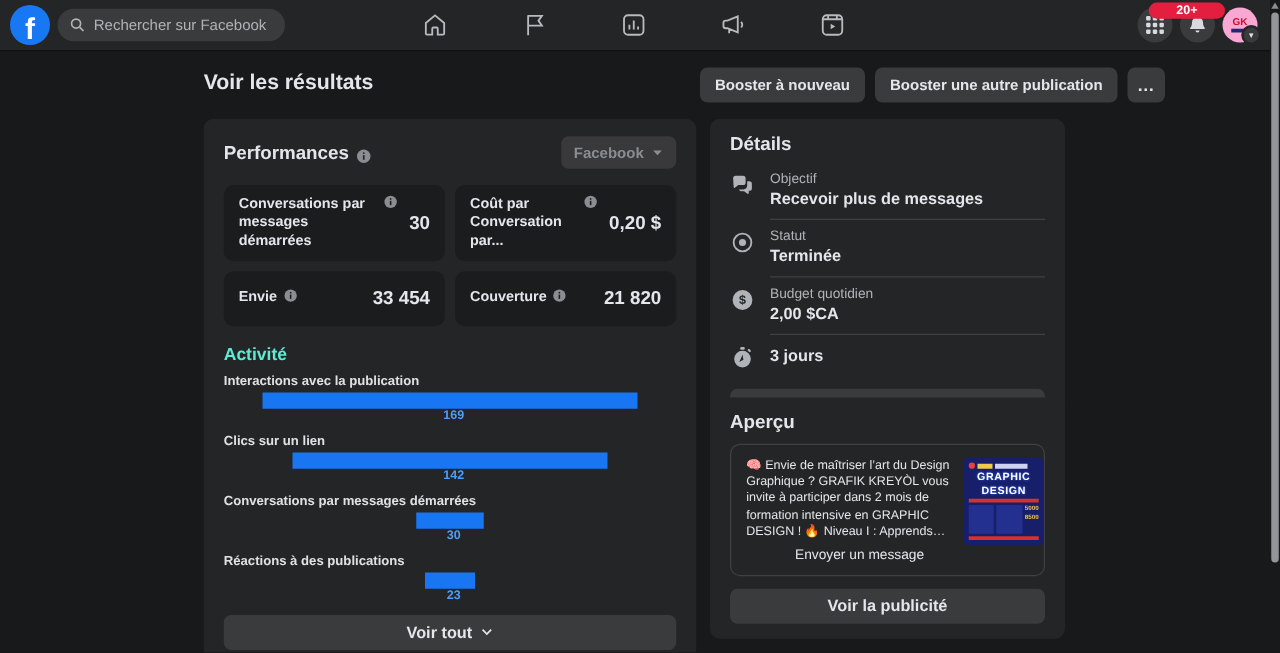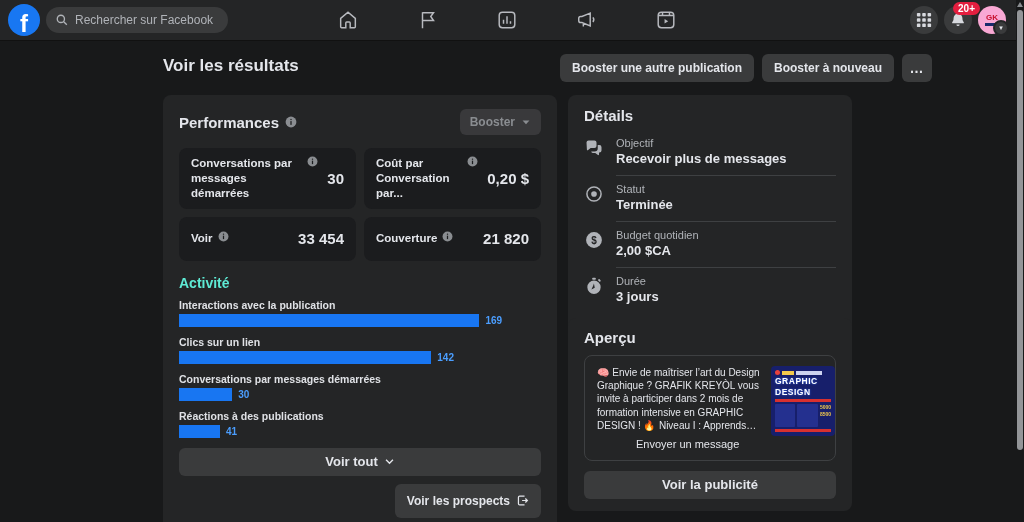--- a/index.html
+++ b/index.html
@@ -16,21 +16,21 @@
   .nav-center{position:absolute;left:336px;top:0;width:342px;height:40px;display:flex;align-items:center;justify-content:space-between;}
   .nav-ic{width:24px;height:24px;display:flex;align-items:center;justify-content:center;color:#b8babf;cursor:pointer;}
   .nav-right{position:absolute;right:18px;top:6px;display:flex;gap:6px;}
   .circle-btn{width:28px;height:28px;border-radius:50%;background:#3a3b3c;display:flex;align-items:center;justify-content:center;color:#e4e6eb;cursor:pointer;}
   .avatar{width:28px;height:28px;border-radius:50%;background:#f9a8d4;position:relative;display:flex;align-items:center;justify-content:center;cursor:pointer;}
   .avatar-mark{font-size:8px;font-weight:800;color:#c8102e;letter-spacing:0;line-height:1;text-align:center;}
   .avatar-mark .bar{display:block;width:14px;height:3px;background:#1a2a6c;margin:1px auto 0;}
   .avatar-caret{position:absolute;right:-3px;bottom:-2px;width:12px;height:12px;border-radius:50%;background:#3a3b3c;border:2px solid #242526;
     display:flex;align-items:center;justify-content:center;color:#e4e6eb;font-size:7px;}
   .notif-badge{position:absolute;right:26px;top:-4px;background:#e41e3f;color:#fff;font-size:10px;font-weight:700;
-    padding:1px 5px;border-radius:10px;z-index:5;}
+    padding:1px 22px;border-radius:10px;z-index:5;}
 
   
   .scrollbar{position:absolute;right:0;top:0;width:8px;height:522px;background:#18191a;}
   .scroll-arrow{position:absolute;left:1px;top:2px;width:0;height:0;border-left:3px solid transparent;border-right:3px solid transparent;border-bottom:5px solid #8a8d91;}
   .scroll-thumb{position:absolute;left:1px;top:10px;width:6px;height:440px;border-radius:3px;background:#939598;cursor:pointer;}
 
   
   .page-title{position:absolute;left:163px;top:56px;font-size:17px;font-weight:700;color:#e4e6eb;}
   .header-actions{position:absolute;left:560px;top:54px;display:flex;gap:8px;}
   .gray-btn{background:#3a3b3c;color:#e4e6eb;border:none;border-radius:6px;height:28px;padding:0 12px;
@@ -38,35 +38,35 @@
   .more-btn{width:30px;padding:0;font-size:14px;letter-spacing:1px;}
 
   
   .panel{position:absolute;background:#242526;border-radius:8px;box-sizing:border-box;}
   .panel-left{left:163px;top:95px;width:394px;height:480px;padding:14px 16px;}
   .panel-details{left:568px;top:95px;width:284px;padding:12px 16px 14px;}
   .panel-preview{left:568px;top:318px;width:284px;padding:11px 16px 12px;}
   .panel-h{font-size:15px;font-weight:700;color:#e4e6eb;}
 
   .perf-head{display:flex;align-items:center;justify-content:space-between;}
-  .perf-title-wrap{display:flex;align-items:center;gap:6px;}
+  .perf-title-wrap{display:flex;align-items:flex-end;gap:6px;}
   .scope-btn{background:#39393b;color:#8a8d91;border:none;border-radius:6px;height:26px;padding:0 10px;
     font-size:12px;font-weight:700;font-family:inherit;display:flex;align-items:center;gap:6px;cursor:default;}
   .info-ic{display:inline-flex;width:12px;height:12px;color:#8a8d91;flex:0 0 auto;}
 
   .metrics{margin-top:13px;display:grid;grid-template-columns:1fr 1fr;gap:8px;}
   .metric-card{background:#1b1c1e;border-radius:8px;padding:8px 12px;display:flex;align-items:center;justify-content:space-between;gap:8px;min-height:28px;}
   .metric-label{font-size:11.5px;font-weight:700;color:#e4e6eb;line-height:1.3;display:flex;align-items:flex-start;gap:5px;}
   .metric-value{font-size:15px;font-weight:700;color:#e4e6eb;white-space:nowrap;}
 
   .section-h{margin-top:14px;font-size:14px;font-weight:700;color:#5eead4;}
   .activity{margin-top:8px;}
   .act-item{margin-bottom:9px;}
   .act-label{font-size:10.5px;font-weight:700;color:#dfe1e5;margin-bottom:3px;}
-  .act-bar-row{display:flex;align-items:center;}
+  .act-bar-row{display:flex;align-items:center;flex-direction:column;}
   .act-bar{height:13px;background:#1876f2;}
   .act-value{font-size:10px;font-weight:700;color:#4b9eff;margin-left:6px;}
 
   .wide-btn{width:100%;margin-top:10px;height:28px;font-size:13px;}
   .leads-row{display:flex;justify-content:flex-end;margin-top:8px;}
   .leads-btn{height:34px;font-size:12px;}
 
   
   .d-rows{margin-top:6px;}
   .d-row{display:flex;gap:12px;align-items:flex-start;}
@@ -79,21 +79,21 @@
   
   .preview-card{margin-top:9px;border:1px solid #3e4042;border-radius:8px;padding:10px 12px;display:flex;gap:10px;background:#242526;}
   .ad-text{width:164px;font-size:10px;line-height:1.32;color:#e4e6eb;display:-webkit-box;-webkit-line-clamp:5;-webkit-box-orient:vertical;overflow:hidden;}
   .ad-cta{font-size:11px;color:#e4e6eb;margin-top:6px;cursor:pointer;padding-left:39px;}
   .ad-thumb{width:64px;height:70px;background:#171f6b;border-radius:4px;flex:0 0 auto;padding:4px 4px;box-sizing:border-box;
     display:flex;flex-direction:column;gap:2px;overflow:hidden;cursor:pointer;}
   .thumb-top{display:flex;gap:2px;align-items:center;}
   .thumb-dot{width:5px;height:5px;border-radius:50%;background:#e8413c;}
   .thumb-chip{width:12px;height:4px;background:#f2c94c;}
   .thumb-chip2{width:26px;height:4px;background:#cdd3f0;}
-  .thumb-word{font-size:8.5px;font-weight:800;color:#fff;letter-spacing:0.5px;line-height:1.05;
+  .thumb-word{font-size:8.5px;font-weight:800;color:#fff;text-align:center;letter-spacing:0.5px;line-height:1.05;
     text-shadow:0 0 2px #3b6cf2;}
   .thumb-bar{height:3px;background:#d8302f;}
   .thumb-cols{display:flex;gap:2px;flex:1;}
   .thumb-col{flex:1;background:#24308f;border-radius:1px;}
   .thumb-price{font-size:5px;font-weight:700;color:#f2c94c;text-align:right;line-height:1.4;}
 
   button{font-family:inherit;}
 </style>
 </head>
 <body>
@@ -169,39 +169,39 @@
     </div>
   </div>
 
   <div class="scrollbar">
     <div class="scroll-arrow"></div>
     <div class="scroll-thumb"></div>
   </div>
 
   <div class="page-title">Voir les résultats</div>
   <div class="header-actions">
+    <button class="gray-btn">Booster à nouveau</button>
     <button class="gray-btn">Booster une autre publication</button>
-    <button class="gray-btn">Booster à nouveau</button>
     <button class="gray-btn more-btn">…</button>
   </div>
 
   <div class="panel panel-left">
     <div class="perf-head">
       <div class="perf-title-wrap">
         <span class="panel-h">Performances</span>
         <span class="info-ic">
           <svg width="12" height="12" viewBox="0 0 16 16" fill="currentColor">
               <circle cx="8" cy="8" r="7.2"></circle>
               <rect x="7.1" y="6.8" width="1.8" height="5" fill="#242526"></rect>
               <circle cx="8" cy="4.6" r="1" fill="#242526"></circle>
             </svg>
         </span>
       </div>
       <button class="scope-btn">
-        <span>Booster</span>
+        <span>Facebook</span>
         <svg width="10" height="10" viewBox="0 0 16 16" fill="currentColor">
             <path d="M2.5 5.5h11L8 11.5z"></path>
           </svg>
       </button>
     </div>
 
     <div class="metrics">
       <div class="metric-card">
         <span class="metric-label">
             <span>Conversations par messages démarrées</span>
@@ -223,21 +223,21 @@
                 <circle cx="8" cy="8" r="7.2"></circle>
                 <rect x="7.1" y="6.8" width="1.8" height="5" fill="#1b1c1e"></rect>
                 <circle cx="8" cy="4.6" r="1" fill="#1b1c1e"></circle>
               </svg>
             </span>
           </span>
         <span class="metric-value">0,20 $</span>
       </div>
       <div class="metric-card">
         <span class="metric-label">
-            <span>Voir</span>
+            <span>Envie</span>
           <span class="info-ic">
               <svg width="11" height="11" viewBox="0 0 16 16" fill="currentColor">
                 <circle cx="8" cy="8" r="7.2"></circle>
                 <rect x="7.1" y="6.8" width="1.8" height="5" fill="#1b1c1e"></rect>
                 <circle cx="8" cy="4.6" r="1" fill="#1b1c1e"></circle>
               </svg>
             </span>
           </span>
         <span class="metric-value">33 454</span>
       </div>
@@ -276,21 +276,21 @@
         <div class="act-label">Conversations par messages démarrées</div>
         <div class="act-bar-row">
             <div class="act-bar" style="width: 14.7%;"></div>
           <span class="act-value">30</span>
           </div>
       </div>
       <div class="act-item">
         <div class="act-label">Réactions à des publications</div>
         <div class="act-bar-row">
             <div class="act-bar" style="width: 11.3%;"></div>
-          <span class="act-value">41</span>
+          <span class="act-value">23</span>
           </div>
       </div>
     </div>
 
     <button class="gray-btn wide-btn">
       <span>Voir tout</span>
       <svg width="11" height="11" viewBox="0 0 16 16" fill="none" stroke="currentColor" stroke-width="2">
           <path d="M3 5.5l5 5 5-5"></path>
         </svg>
     </button>
@@ -348,21 +348,20 @@
       </div>
       <div class="d-row">
         <span class="d-icon">
           <svg width="20" height="20" viewBox="0 0 24 24" fill="currentColor">
               <rect x="9.8" y="2" width="4.4" height="2.6" rx="1"></rect>
               <rect x="16.8" y="4.2" width="3.4" height="2.2" rx="1" transform="rotate(45 18.5 5.3)"></rect>
               <path d="M12 5.5a8 8 0 1 0 0 16 8 8 0 0 0 0-16zm.9 8.6-4 2.2 2.1-4.6.9-2.6z"></path>
             </svg>
         </span>
         <div class="d-body">
-          <div class="d-label">Durée</div>
           <div class="d-value">3 jours</div>
         </div>
       </div>
     </div>
     <button class="gray-btn wide-btn">
       <span>Voir tout</span>
       <svg width="11" height="11" viewBox="0 0 16 16" fill="none" stroke="currentColor" stroke-width="2">
           <path d="M3 5.5l5 5 5-5"></path>
         </svg>
     </button>

